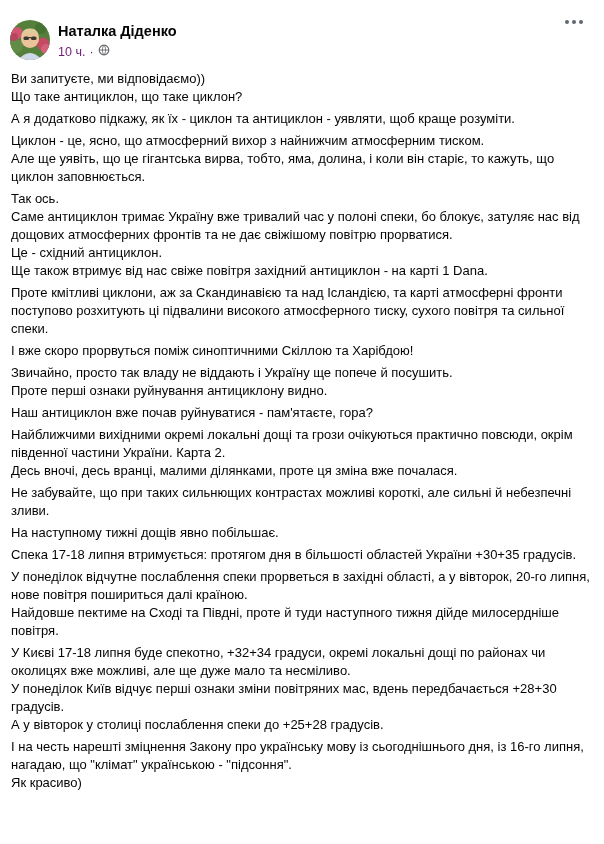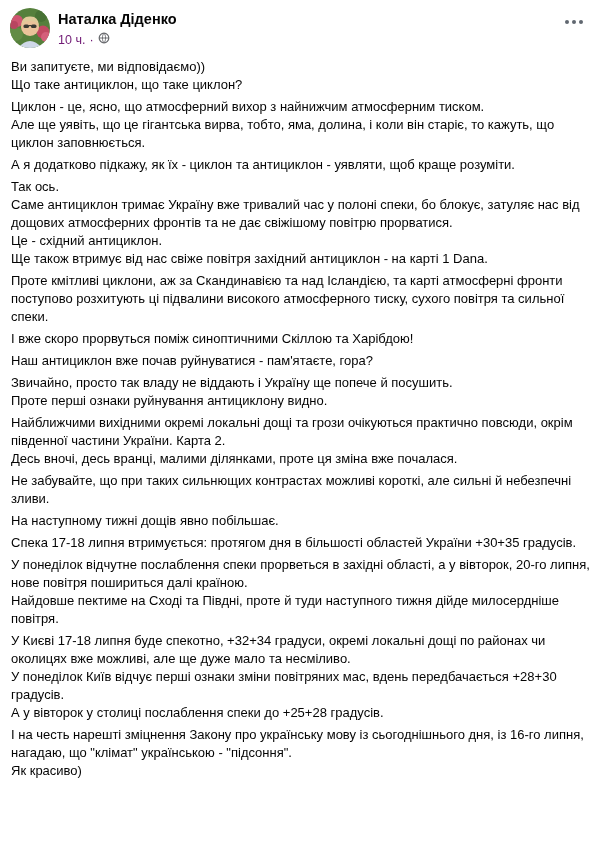--- a/index.html
+++ b/index.html
@@ -9,21 +9,21 @@
     font-family: "Liberation Sans", sans-serif;
   }
   body { height: 844px; overflow: hidden; }
 
   .post { width: 604px; background: #ffffff; position: relative; }
 
   
   .post-header {
     display: flex;
     align-items: flex-start;
-    padding: 8px 16px 0 10px;
+    padding: 20px 16px 0 10px;
     position: relative;
   }
   .avatar-wrap {
     width: 40px; height: 40px;
     border-radius: 50%;
     overflow: hidden;
     flex: 0 0 40px;
     cursor: pointer;
   }
   .avatar-wrap svg { display: block; }
@@ -122,32 +122,32 @@
     <button class="more-btn" aria-label="More options">
       <span class="dot"></span>
       <span class="dot"></span>
       <span class="dot"></span>
     </button>
   </div>
 
   <div class="post-body">
       <div class="para">Ви запитуєте, ми відповідаємо))
 Що таке антициклон, що таке циклон?</div>
+      <div class="para">А я додатково підкажу, як їх - циклон та антициклон - уявляти, щоб краще розуміти.</div>
       <div class="para">Циклон - це, ясно, що атмосферний вихор з найнижчим атмосферним тиском.
 Але ще уявіть, що це гігантська вирва, тобто, яма, долина, і коли він старіє, то кажуть, що циклон заповнюється.</div>
-      <div class="para">А я додатково підкажу, як їх - циклон та антициклон - уявляти, щоб краще розуміти.</div>
       <div class="para">Так ось.
 Саме антициклон тримає Україну вже тривалий час у полоні спеки, бо блокує, затуляє нас від дощових атмосферних фронтів та не дає свіжішому повітрю прорватися.
 Це - східний антициклон.
 Ще також втримує від нас свіже повітря західний антициклон - на карті 1 Dana.</div>
       <div class="para">Проте кмітливі циклони, аж за Скандинавією та над Ісландією, та карті атмосферні фронти поступово розхитують ці підвалини високого атмосферного тиску, сухого повітря та сильної спеки.</div>
       <div class="para">І вже скоро прорвуться поміж синоптичними Скіллою та Харібдою!</div>
-      <div class="para">Наш антициклон вже почав руйнуватися - пам'ятаєте, гора?</div>
       <div class="para">Звичайно, просто так владу не віддають і Україну ще попече й посушить.
 Проте перші ознаки руйнування антициклону видно.</div>
+      <div class="para">Наш антициклон вже почав руйнуватися - пам'ятаєте, гора?</div>
       <div class="para">Найближчими вихідними окремі локальні дощі та грози очікуються практично повсюди, окрім південної частини України. Карта 2.
 Десь вночі, десь вранці, малими ділянками, проте ця зміна вже почалася.</div>
       <div class="para">Не забувайте, що при таких сильнющих контрастах можливі короткі, але сильні й небезпечні зливи.</div>
       <div class="para">На наступному тижні дощів явно побільшає.</div>
       <div class="para">Спека 17-18 липня втримується: протягом дня в більшості областей України +30+35 градусів.</div>
       <div class="para">У понеділок відчутне послаблення спеки прорветься в західні області, а у вівторок, 20-го липня, нове повітря пошириться далі країною.
 Найдовше пектиме на Сході та Півдні, проте й туди наступного тижня дійде милосердніше повітря.</div>
       <div class="para">У Києві 17-18 липня буде спекотно, +32+34 градуси, окремі локальні дощі по районах чи околицях вже можливі, але ще дуже мало та несміливо.
 У понеділок Київ відчує перші ознаки зміни повітряних мас, вдень передбачається +28+30 градусів.
 А у вівторок у столиці послаблення спеки до +25+28 градусів.</div>

